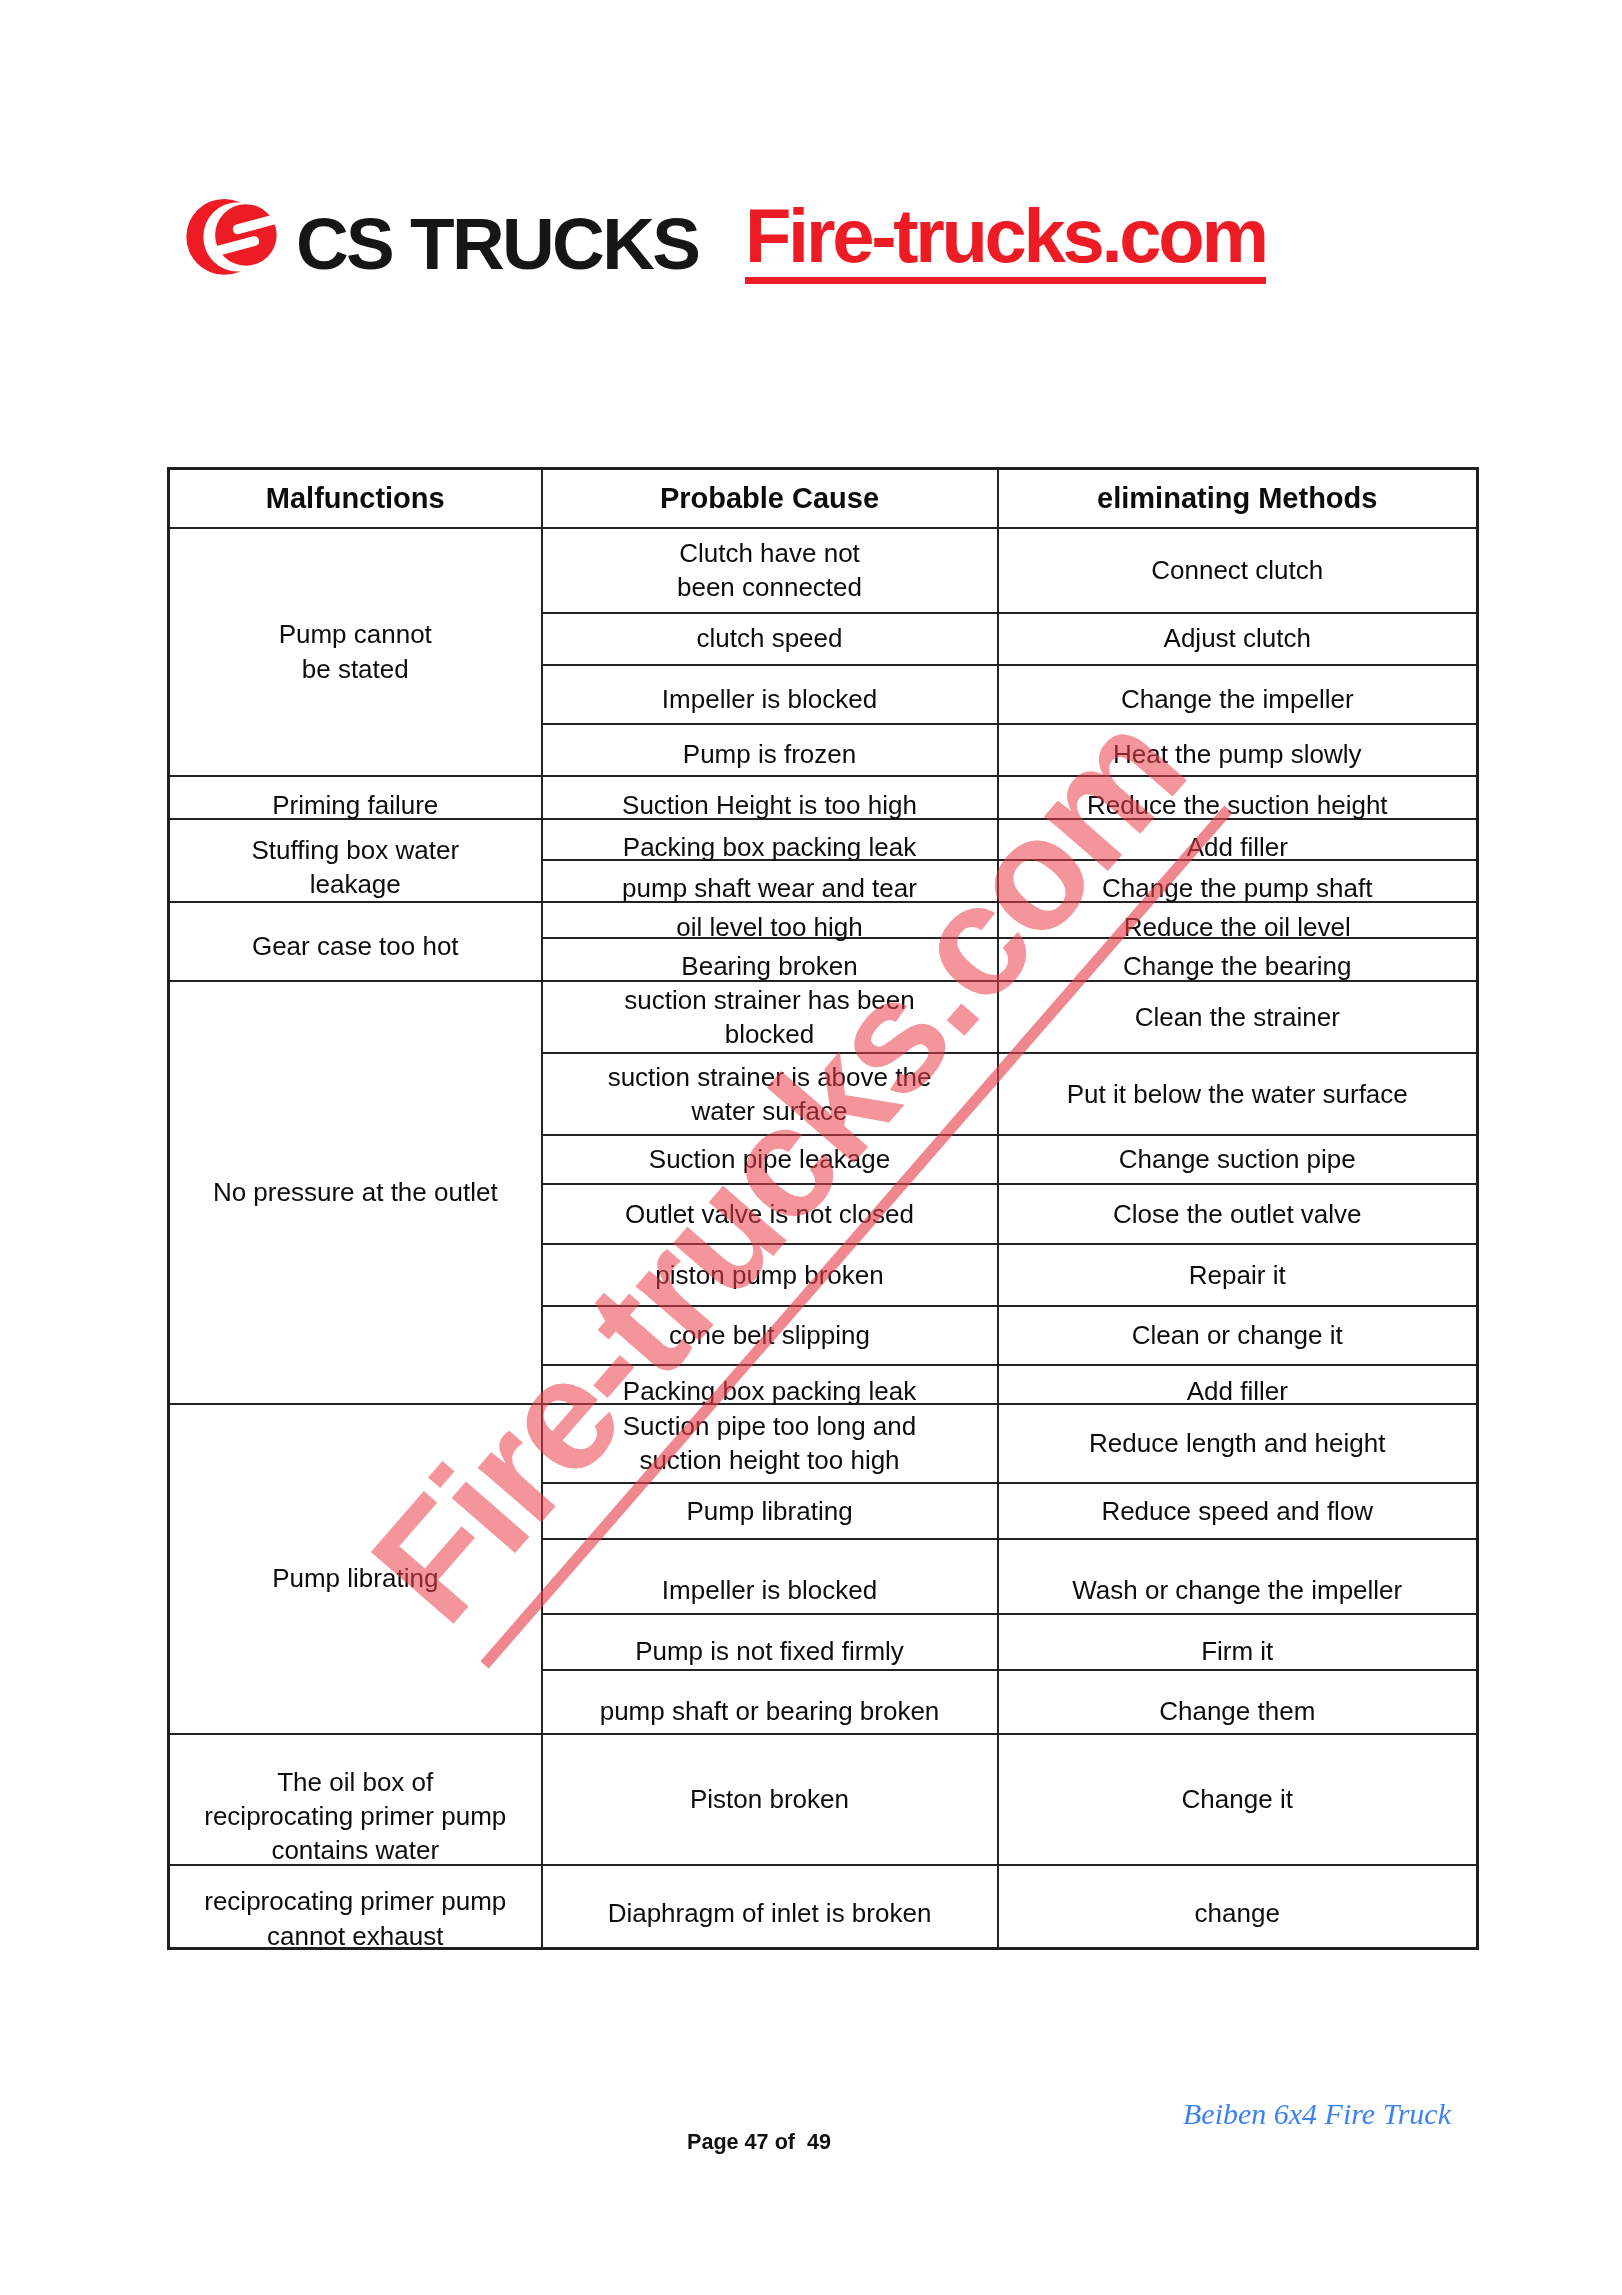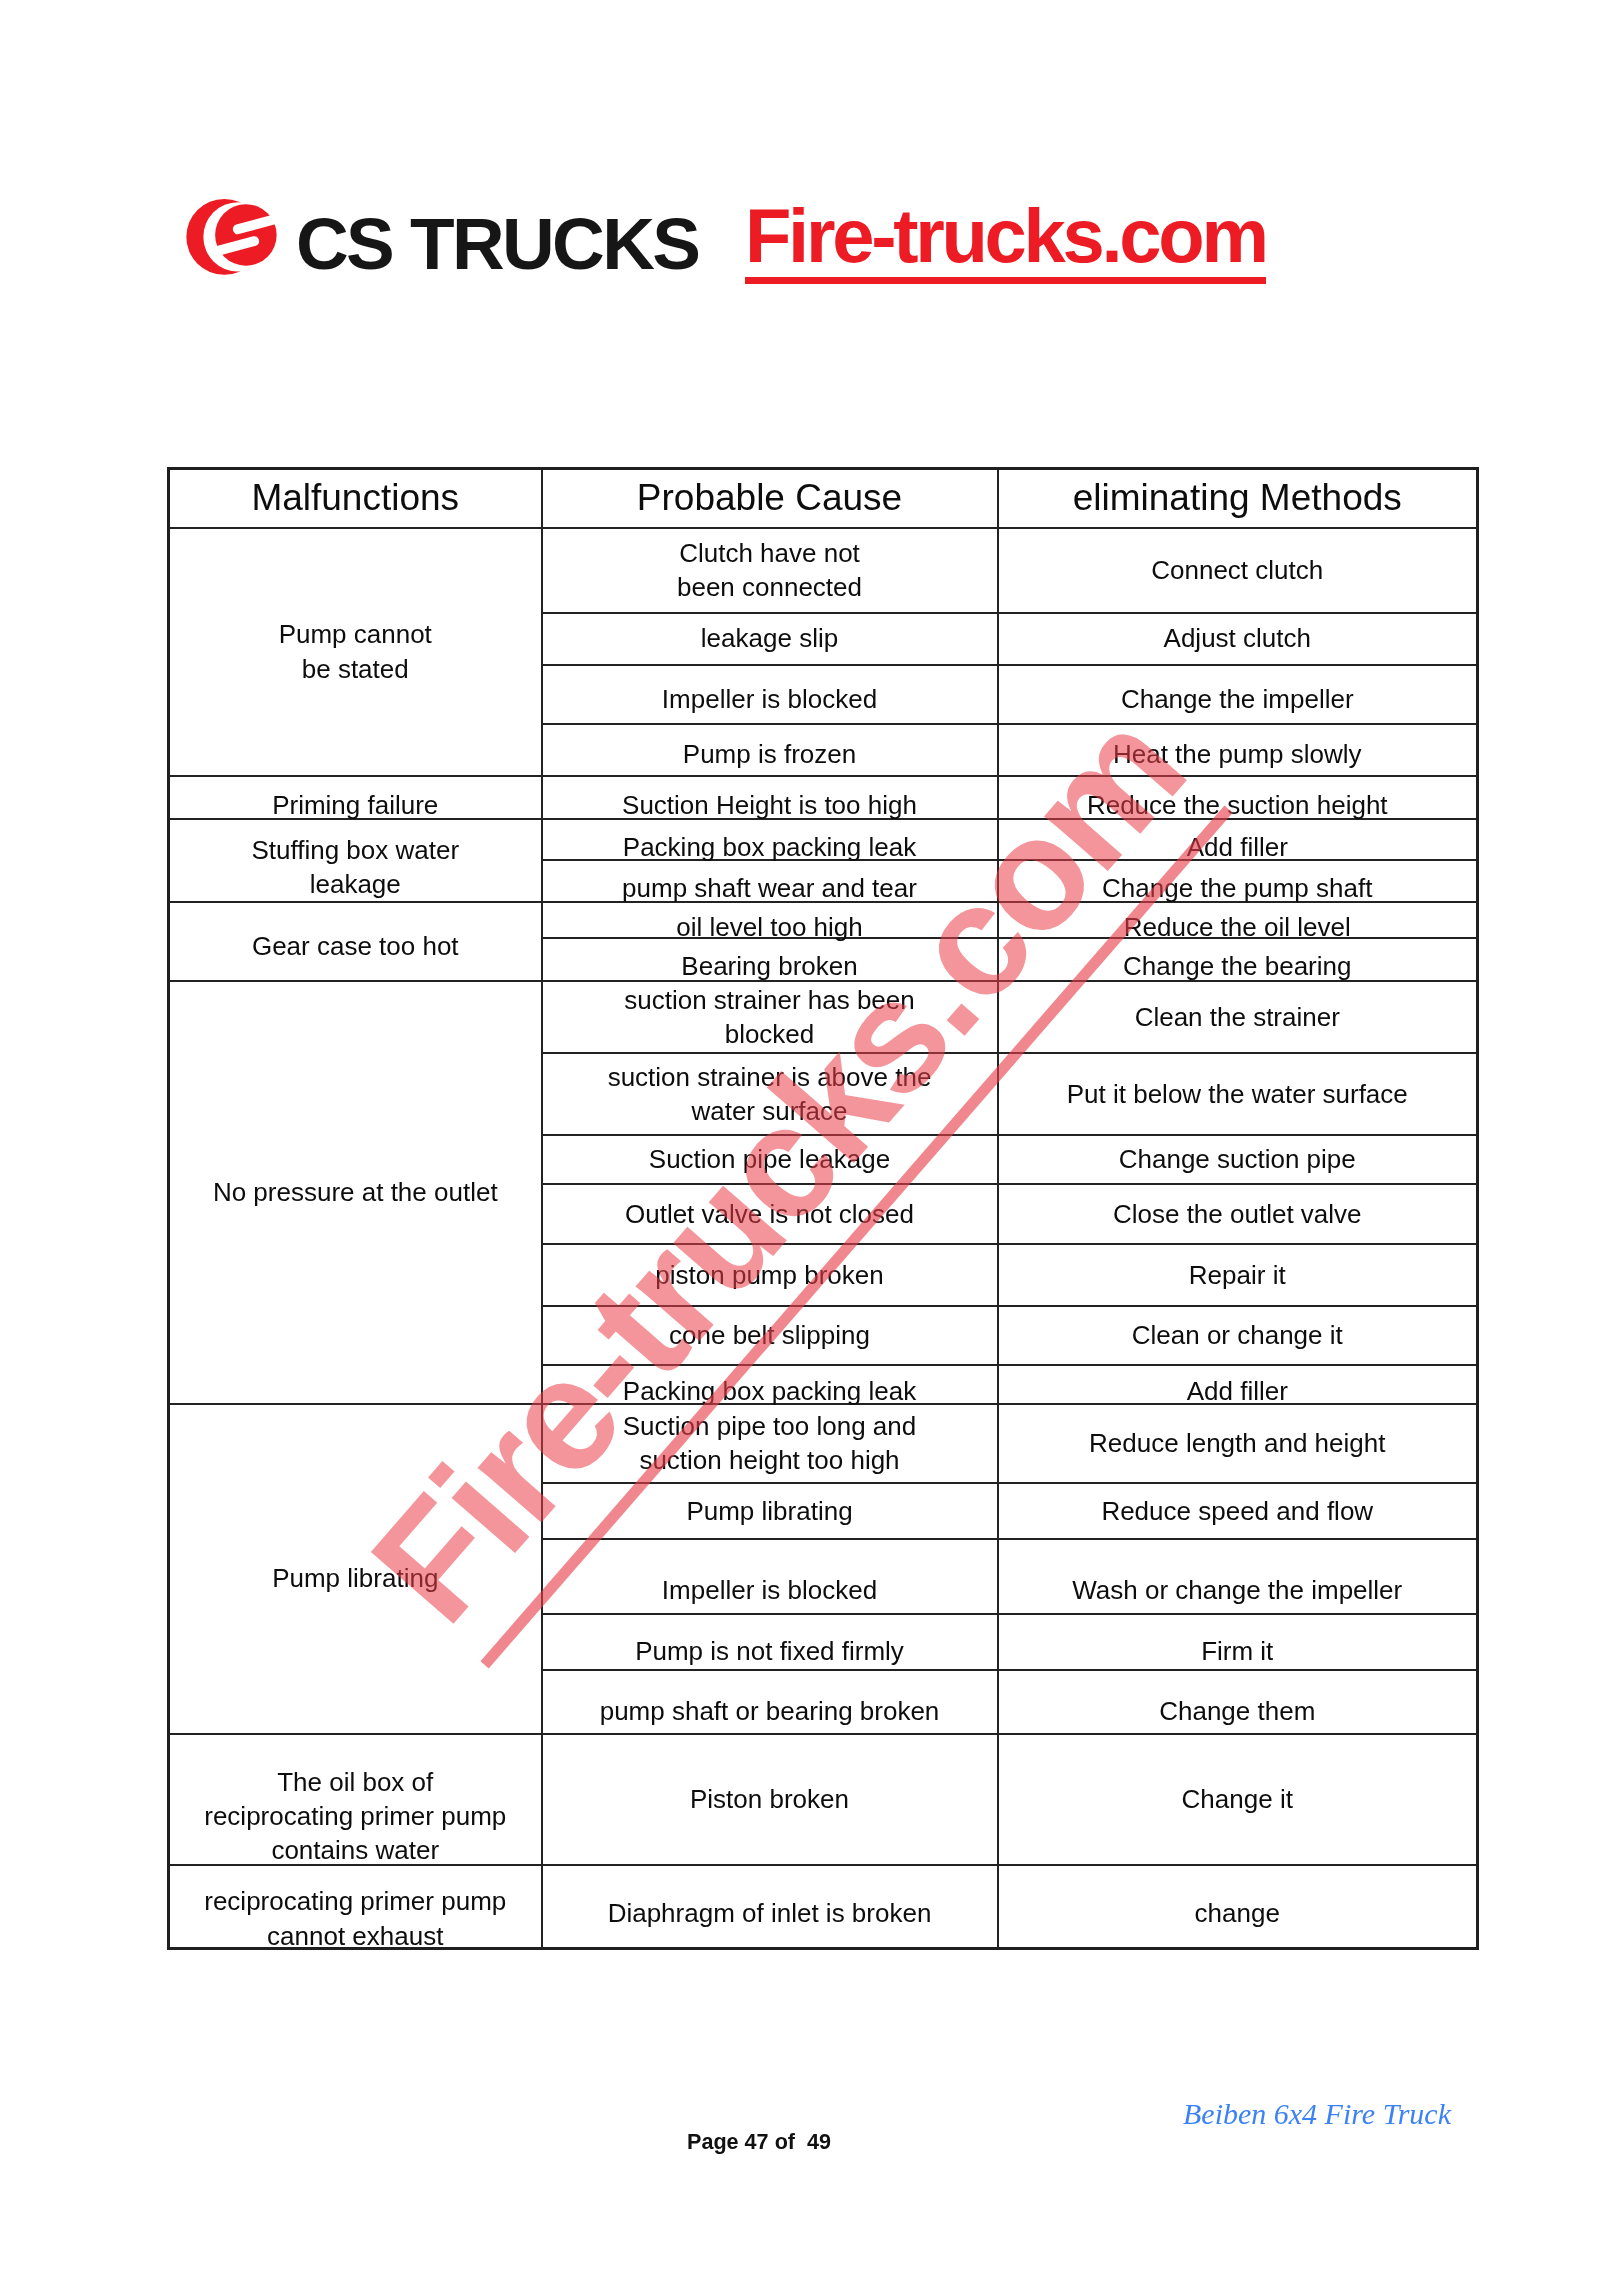--- a/index.html
+++ b/index.html
@@ -37,21 +37,21 @@
   .tbl-wrap { position:absolute; left:167px; top:467px; }
   table {
     border-collapse:collapse; table-layout:fixed; width:1309px;
     border:3.3px solid #1f1f1f;
   }
   th, td {
     border:2px solid #222222;
     text-align:center; vertical-align:middle;
     font-size:26px; overflow:visible;
   }
-  th { font-size:37px; font-weight:400; }
+  th { font-size:29px; font-weight:700; }
   td span.t, th span.t {
     display:inline-block; white-space:pre-line; line-height:1.32;
   }
   .dn8  { transform:translateY(5.2px); }
   .dn10 { transform:translateY(6.5px); }
   .dn12 { transform:translateY(7.9px); }
   .dn14 { transform:translateY(9.2px); }
   .dn18 { transform:translateY(11.8px); }
   .dn22 { transform:translateY(14.4px); }
   .dn26 { transform:translateY(17px); }
@@ -112,21 +112,21 @@
       <tbody>
 
         <tr style="height:85px">
           <td rowspan="4"><span class="t">Pump cannot
 be stated</span></td>
           <td><span class="t">Clutch have not
 been connected</span></td>
           <td><span class="t">Connect clutch</span></td>
         </tr>
         <tr style="height:52px">
-          <td><span class="t">leakage slip</span></td>
+          <td><span class="t">clutch speed</span></td>
           <td><span class="t">Adjust clutch</span></td>
         </tr>
         <tr style="height:59px">
           <td><span class="t dn8">Impeller is blocked</span></td>
           <td><span class="t dn8">Change the impeller</span></td>
         </tr>
         <tr style="height:52px">
           <td><span class="t dn8">Pump is frozen</span></td>
           <td><span class="t dn8">Heat the pump slowly</span></td>
         </tr>

